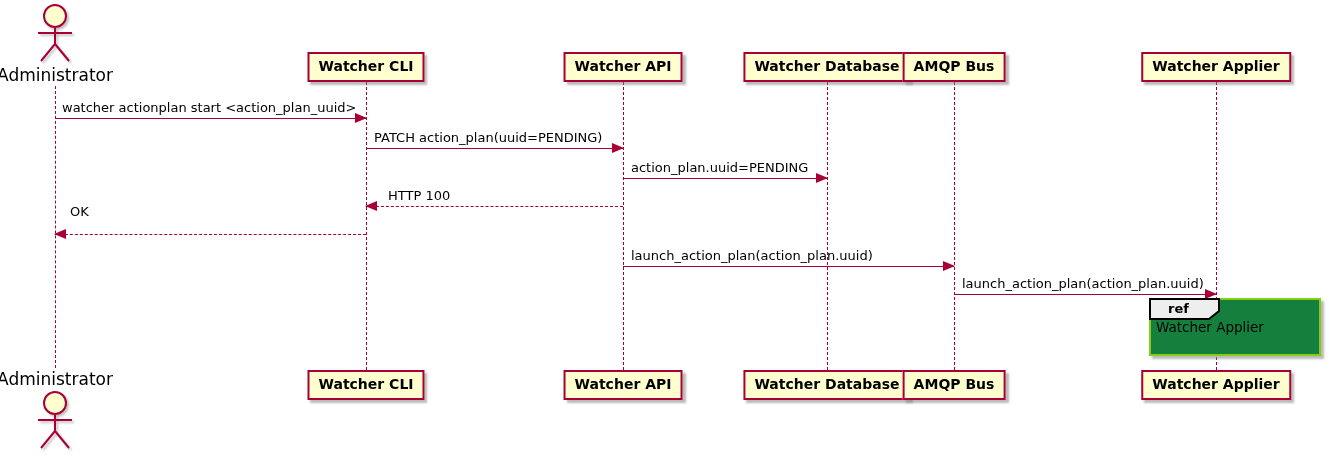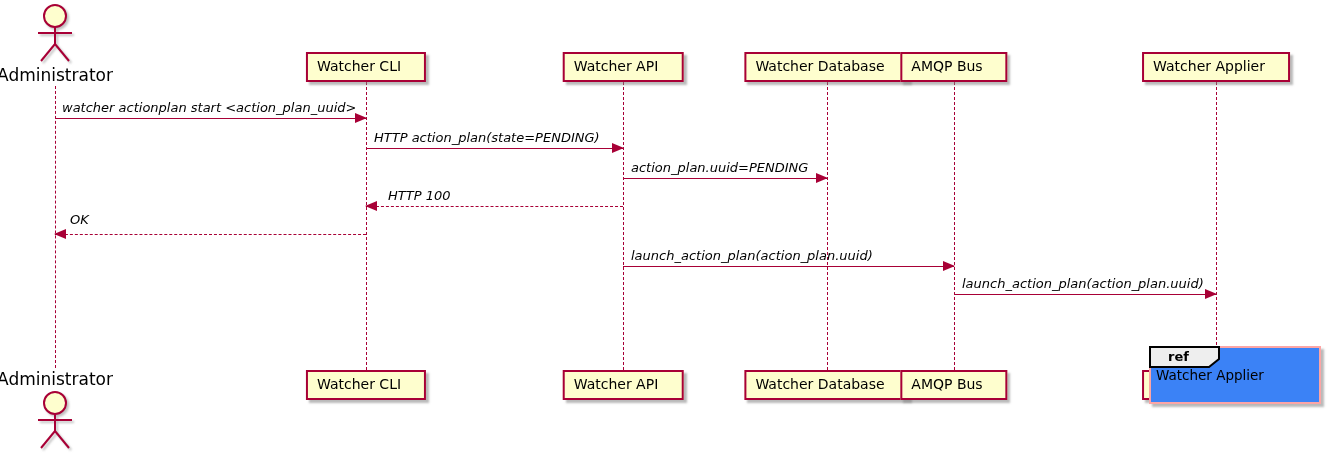--- a/index.html
+++ b/index.html
@@ -16,27 +16,28 @@
     position: absolute;
     width: 0;
     border-left: 1px dashed #A80036;
     z-index: 1;
   }
   .pbox {
     position: absolute;
     transform: translateX(-50%);
     background: #FEFECE;
     border: 2px solid #A80036;
-    padding: 3px 23px 4px 9px;
+    padding: 3px 9px 4px 9px;
     font-size: 14px;
     line-height: 19px;
     white-space: nowrap;
     text-align: right;
     box-shadow: 3px 3px 2px rgba(130,130,130,0.55);
     z-index: 3;
+    font-weight: bold;
   }
   .actor-label {
     position: absolute;
     transform: translateX(-50%);
     font-size: 17px;
     white-space: nowrap;
     z-index: 3;
   }
   .actor-svg { position: absolute; z-index: 3; filter: drop-shadow(2px 2px 1px rgba(130,130,130,0.5)); }
   .msg { position: absolute; height: 0; z-index: 2; }
@@ -49,30 +50,28 @@
   .msg .head-left {
     position: absolute; left: -1px; top: -5px; width: 0; height: 0;
     border-right: 12px solid #A80036; border-top: 5px solid transparent; border-bottom: 5px solid transparent;
   }
   .msg-label {
     position: absolute;
     font-size: 13px;
     line-height: 15px;
     white-space: nowrap;
     z-index: 2;
-    font-style: italic;
   }
   .ref-box {
     position: absolute;
     left: 1149px; top: 298px; width: 168px; height: 54px;
-    background: #3b82f6;
-    border: 2px solid #fca5a5;
+    background: #15803d;
+    border: 2px solid #84cc16;
     box-shadow: 3px 3px 2px rgba(130,130,130,0.55);
     z-index: 4;
-    margin-top: 48px;
   }
   .ref-header-svg { position: absolute; left: -2px; top: -2px; }
   .ref-keyword {
     position: absolute; left: 17px; top: 1px;
     font-size: 13px; font-weight: bold; z-index: 5;
   }
   .ref-text { position: absolute; left: 5px; top: 19px; font-size: 13.5px; line-height: 17px; white-space: nowrap; }
 </style>
 </head>
 <body>
@@ -100,39 +99,39 @@
   <div class="pbox" style="left:827px; top:52px">Watcher Database</div>
   <div class="pbox" style="left:954px; top:52px">AMQP Bus</div>
   <div class="pbox" style="left:1216px;top:52px">Watcher Applier</div>
 
   <div class="msg-label" style="left:62px; top:100px">watcher actionplan start &lt;action_plan_uuid&gt;</div>
   <div class="msg" style="left:55px; top:118px; width:311px">
     <div class="line"></div>
     <div class="head-right"></div>
   </div>
 
-  <div class="msg-label" style="left:374px; top:130px">HTTP action_plan(state=PENDING)</div>
+  <div class="msg-label" style="left:374px; top:130px">PATCH action_plan(uuid=PENDING)</div>
   <div class="msg" style="left:366px; top:148px; width:257px">
     <div class="line"></div>
     <div class="head-right"></div>
   </div>
 
   <div class="msg-label" style="left:631px; top:160px">action_plan.uuid=PENDING</div>
   <div class="msg" style="left:623px; top:178px; width:204px">
     <div class="line"></div>
     <div class="head-right"></div>
   </div>
 
   <div class="msg-label" style="left:388px; top:188px">HTTP 100</div>
   <div class="msg dashed" style="left:366px; top:206px; width:257px">
     <div class="line"></div>
     <div class="head-left"></div>
   </div>
 
-  <div class="msg-label" style="left:70px; top:212px">OK</div>
+  <div class="msg-label" style="left:70px; top:204px">OK</div>
   <div class="msg dashed" style="left:55px; top:234px; width:311px">
     <div class="line"></div>
     <div class="head-left"></div>
   </div>
 
   <div class="msg-label" style="left:631px; top:248px">launch_action_plan(action_plan.uuid)</div>
   <div class="msg" style="left:623px; top:266px; width:331px">
     <div class="line"></div>
     <div class="head-right"></div>
   </div>

